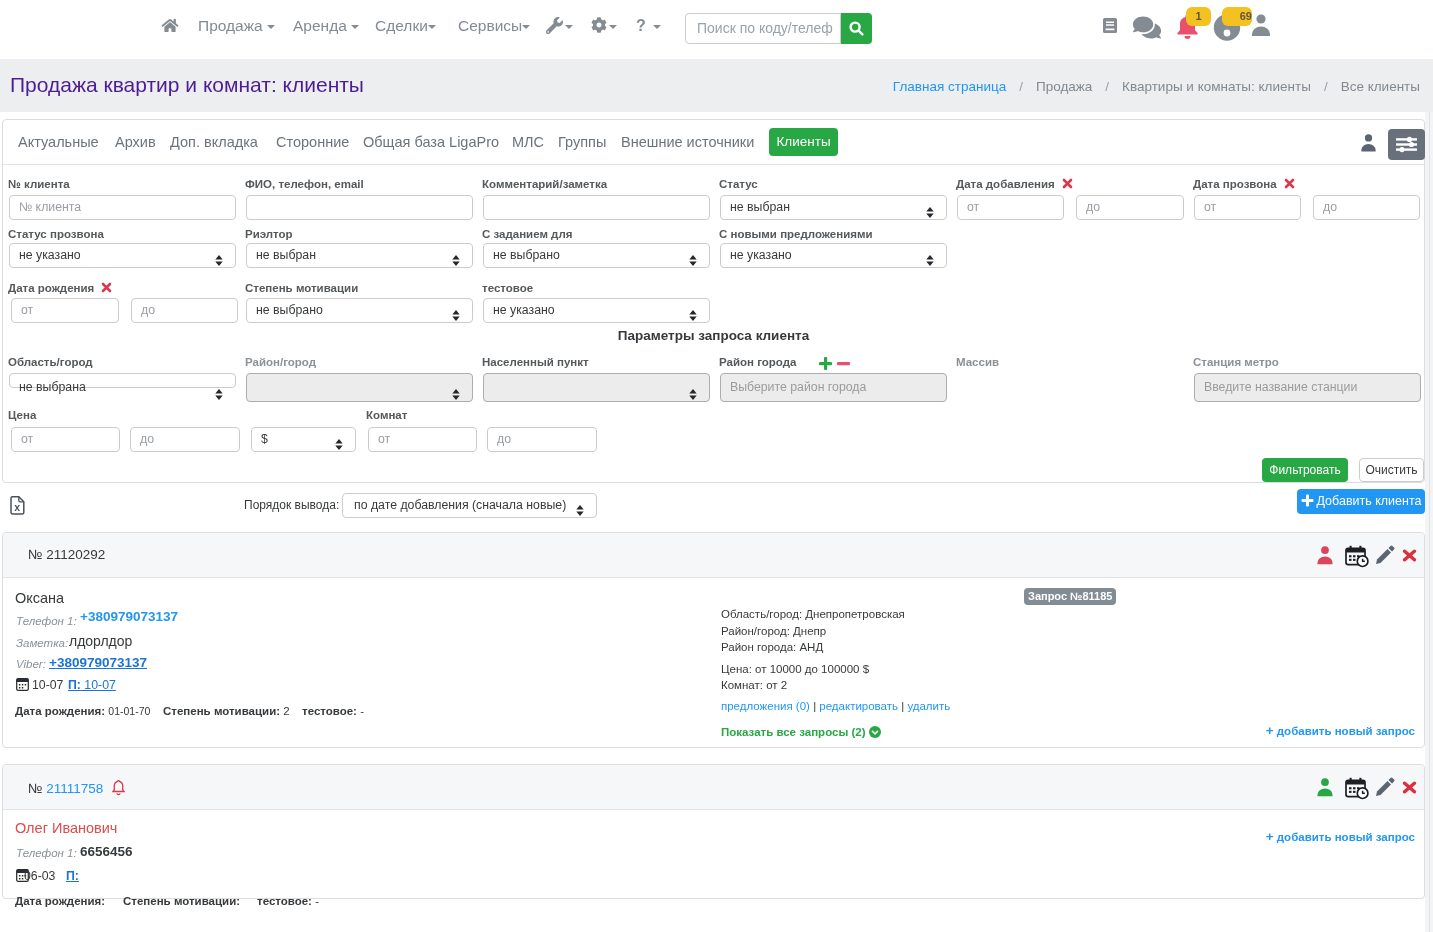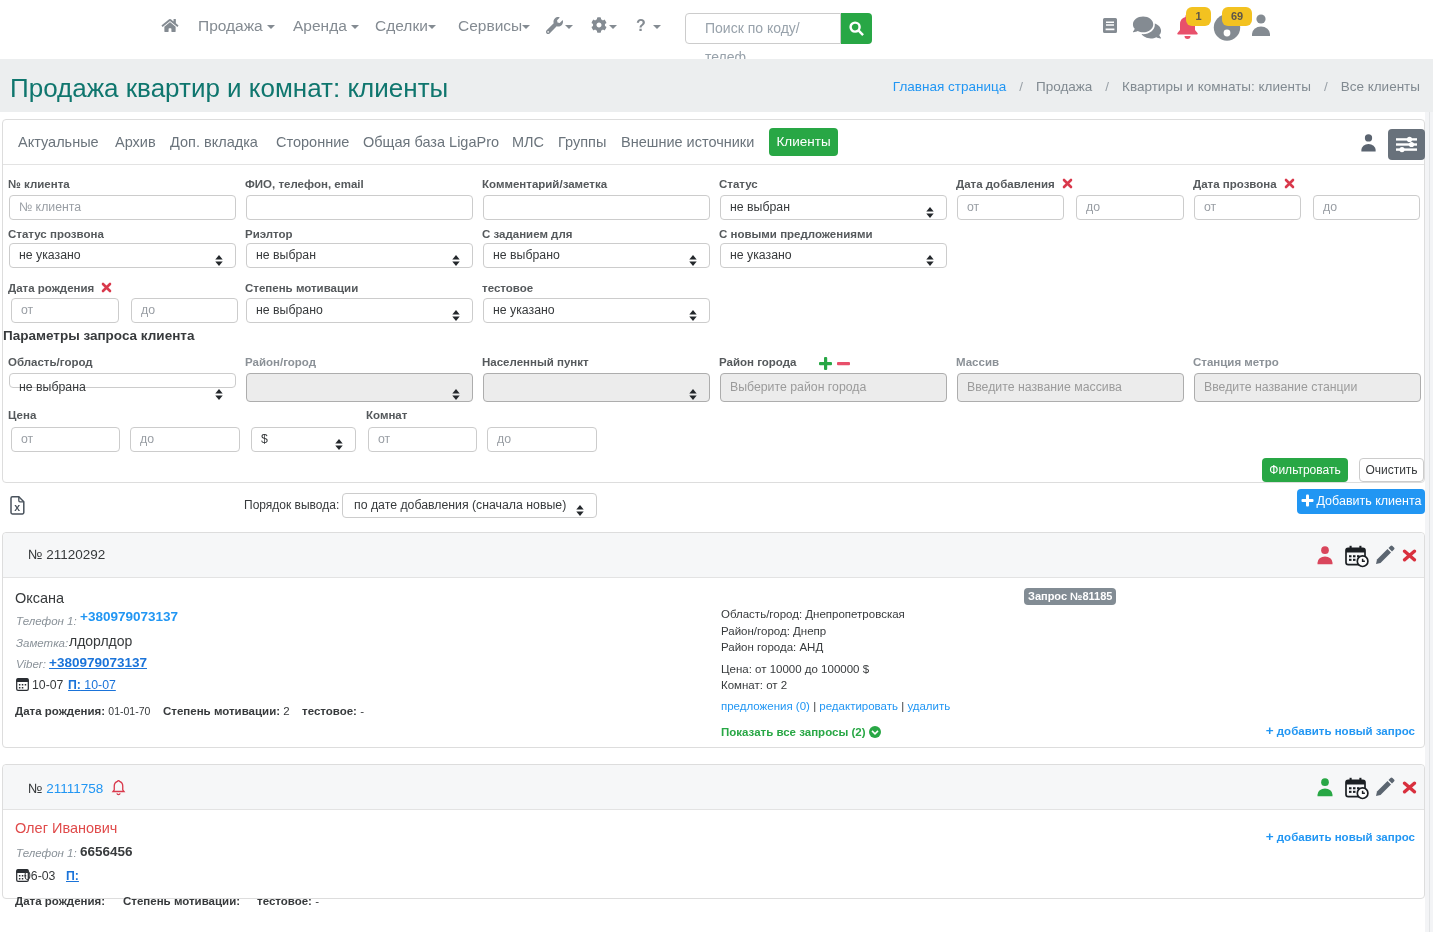--- a/index.html
+++ b/index.html
@@ -4,25 +4,25 @@
 <style>
 * { margin:0; padding:0; box-sizing:border-box; }
 html,body { width:1433px; height:932px; overflow:hidden; }
 body { font-family:"Liberation Sans", sans-serif; background:#fff; position:relative; }
 .abs { position:absolute; }
 
 #nav { position:absolute; left:0; top:0; width:1433px; height:59px; background:#fff; }
 .navitem { position:absolute; top:17px; font-size:15.5px; color:#848b92; white-space:nowrap; }
 .caret { display:inline-block; width:0; height:0; border-left:4px solid transparent; border-right:4px solid transparent; border-top:4px solid #848b92; vertical-align:2px; }
 
-#searchbox { position:absolute; left:685px; top:13px; width:156px; height:31px; background:#fff; border:1px solid #ccc; border-radius:4px 0 0 4px; font-size:14px; color:#98a2ab; line-height:29px; padding-left:19px; }
+#searchbox { position:absolute; left:685px; top:13px; width:156px; height:31px; background:#fff; border:1px solid #ccc; border-radius:4px 0 0 4px; font-size:14px; color:#98a2ab; line-height:29px; padding-left:11px; }
 #searchbtn { position:absolute; left:841px; top:13px; width:31px; height:31px; background:#28a745; border-radius:0 4px 4px 0; }
 
 #strip { position:absolute; left:0; top:59px; width:1433px; height:53px; background:#eceeef; }
-#pagetitle { position:absolute; left:10px; top:14px; font-size:26px; color:#0f766e; }
+#pagetitle { position:absolute; left:10px; top:14px; font-size:21px; color:#4c1d95; }
 #crumbs { position:absolute; right:13px; top:20px; font-size:13.5px; color:#818a91; }
 #crumbs .sep { margin:0 13px; color:#9aa1a8; }
 #crumbs a { color:#2196f3; text-decoration:none;padding-left:28px; }
 
 #fcard { position:absolute; left:2px; top:119px; width:1423px; height:364px; background:#fff; border:1px solid #ddd; border-radius:4px; }
 #tabsrow { position:absolute; left:0; top:0; width:100%; height:45px; border-bottom:1px solid #e3e3e3; }
 .tab { position:absolute; top:14px; font-size:14.5px; color:#6b747c; white-space:nowrap; }
 #tab-active { position:absolute; left:766px; top:8px; height:28px; background:#28a745; color:#fff; border-radius:4px; font-size:13.5px; line-height:28px; padding:0 7.5px; }
 .flabel { position:absolute; font-size:11.5px; font-weight:bold; color:#55595c; white-space:nowrap; }
 .finput { position:absolute; height:25px; border:1px solid #ccc; border-radius:4px; background:#fff; font-size:12.3px; color:#999ea4; line-height:23px; padding-left:9px; white-space:nowrap; overflow:hidden; }
@@ -82,21 +82,21 @@
     </svg>
   <svg class="abs" style="left:1176px;top:14px" width="23" height="25" viewBox="0 0 23 25" fill="#e8506b">
       <path d="M11.5 0 a2 2 0 0 1 2 2 v1 a7.5 7.5 0 0 1 5.5 7.2 V16 l2.5 3 a1 1 0 0 1-.8 1.6 H2.3 a1 1 0 0 1-.8-1.6 L4 16 V10.2 A7.5 7.5 0 0 1 9.5 3 V2 a2 2 0 0 1 2-2 z"></path>
       <path d="M8.5 22 h6 a3 3 0 0 1-6 0 z"></path>
     </svg>
   <div class="abs" style="left:1186px;top:7px;background:#f3c220;border-radius:6px;height:19px;min-width:25px;text-align:center;font-size:11px;font-weight:bold;color:#5d554a;line-height:19px">1</div>
   <svg class="abs" style="left:1213px;top:14px" width="28" height="27" viewBox="0 0 28 27" fill="#848b92">
       <circle cx="14" cy="13.5" r="13.2"></circle>
       <circle cx="14" cy="19" r="3.4" fill="#fff"></circle>
     </svg>
-  <div class="abs" style="left:1222px;top:7px;background:#f3c220;border-radius:6px;height:19px;min-width:30px;text-align:center;font-size:11px;font-weight:bold;color:#5d554a;line-height:19px">69</div>
+  <div class="abs" style="left:1222px;top:7px;background:#f3c220;border-radius:6px;height:19px;min-width:30px;text-align:right;font-size:11px;font-weight:bold;color:#5d554a;line-height:19px">69</div>
   <svg class="abs" style="left:1252px;top:14px" width="18" height="24" viewBox="0 0 18 24" fill="#848b92">
       <circle cx="9" cy="5" r="4.6"></circle>
       <path d="M0 20 a9 7.5 0 0 1 18 0 v2 H0 z"></path>
     </svg>
 </div>
 <div class="abs" style="left:1425px;top:112px;width:8px;height:820px;background:#f3f4f6"></div>
 <div class="abs" style="left:1429px;top:112px;width:1px;height:820px;background:#e2e4e6"></div>
 
 <div id="strip">
   <div id="pagetitle">Продажа квартир и комнат: клиенты</div>
@@ -182,21 +182,21 @@
   <div class="fselect" style="left:243px;top:178px;width:227px">не выбрано<span class="arr"><svg width="8" height="11" viewBox="0 0 8 11" fill="#23272b">
           <path d="M4 0 L7.7 4.4 H0.3 Z"></path>
           <path d="M4 11 L7.7 6.6 H0.3 Z"></path>
         </svg></span></div>
   <div class="flabel" style="left:479px;top:162px">тестовое</div>
   <div class="fselect" style="left:480px;top:178px;width:227px">не указано<span class="arr"><svg width="8" height="11" viewBox="0 0 8 11" fill="#23272b">
           <path d="M4 0 L7.7 4.4 H0.3 Z"></path>
           <path d="M4 11 L7.7 6.6 H0.3 Z"></path>
         </svg></span></div>
 
-  <div style="position:absolute;left:0;top:208px;width:100%;font-size:13.5px;font-weight:bold;color:#373a3c">Параметры запроса клиента</div>
+  <div style="position:absolute;left:0;top:208px;width:100%;text-align:center;font-size:13.5px;font-weight:bold;color:#373a3c">Параметры запроса клиента</div>
 
   <div class="flabel" style="left:5px;top:236px">Область/город</div>
   <div class="fselect" style="left:6px;top:253px;width:227px;height:15px;line-height:27px">не выбрана<span class="arr" style="top:9px"><svg width="8" height="11" viewBox="0 0 8 11" fill="#23272b">
           <path d="M4 0 L7.7 4.4 H0.3 Z"></path>
           <path d="M4 11 L7.7 6.6 H0.3 Z"></path>
         </svg></span></div>
   <div class="flabel" style="left:242px;top:236px;color:#8b9197">Район/город</div>
   <div class="fselect dis" style="left:243px;top:253px;width:227px;height:29px;line-height:27px">
       <span class="arr" style="top:9px"><svg width="8" height="11" viewBox="0 0 8 11" fill="#23272b">
           <path d="M4 0 L7.7 4.4 H0.3 Z"></path>
@@ -211,21 +211,20 @@
         </svg></span>
     </div>
   <div class="flabel" style="left:716px;top:236px">Район города<svg style="position:absolute;left:100px;top:1px" width="13" height="13" viewBox="0 0 13 13" fill="#28a745">
         <rect x="5" y="0" width="3.2" height="13" rx="1"></rect>
         <rect x="0" y="5" width="13" height="3.2" rx="1"></rect>
       </svg><svg style="position:absolute;left:118px;top:1px" width="13" height="13" viewBox="0 0 13 13" fill="#e8506b">
         <rect x="0" y="5" width="13" height="3.2" rx="1"></rect>
       </svg></div>
   <div class="finput dis" style="left:717px;top:253px;width:227px;height:29px;line-height:27px">Выберите район города</div>
   <div class="flabel" style="left:953px;top:236px;color:#8b9197">Массив</div>
-  <div class="finput dis" style="left:954px;top:253px;width:227px;height:29px;line-height:27px">Введите название массива</div>
   <div class="flabel" style="left:1190px;top:236px;color:#8b9197">Станция метро</div>
   <div class="finput dis" style="left:1191px;top:253px;width:227px;height:29px;line-height:27px">Введите название станции</div>
 
   <div class="flabel" style="left:5px;top:289px">Цена</div>
   <div class="finput" style="left:8px;top:307px;width:109px">от</div>
   <div class="finput" style="left:127px;top:307px;width:110px">до</div>
   <div class="fselect" style="left:248px;top:307px;width:105px">$<span class="arr"><svg width="8" height="11" viewBox="0 0 8 11" fill="#23272b">
           <path d="M4 0 L7.7 4.4 H0.3 Z"></path>
           <path d="M4 11 L7.7 6.6 H0.3 Z"></path>
         </svg></span></div>

